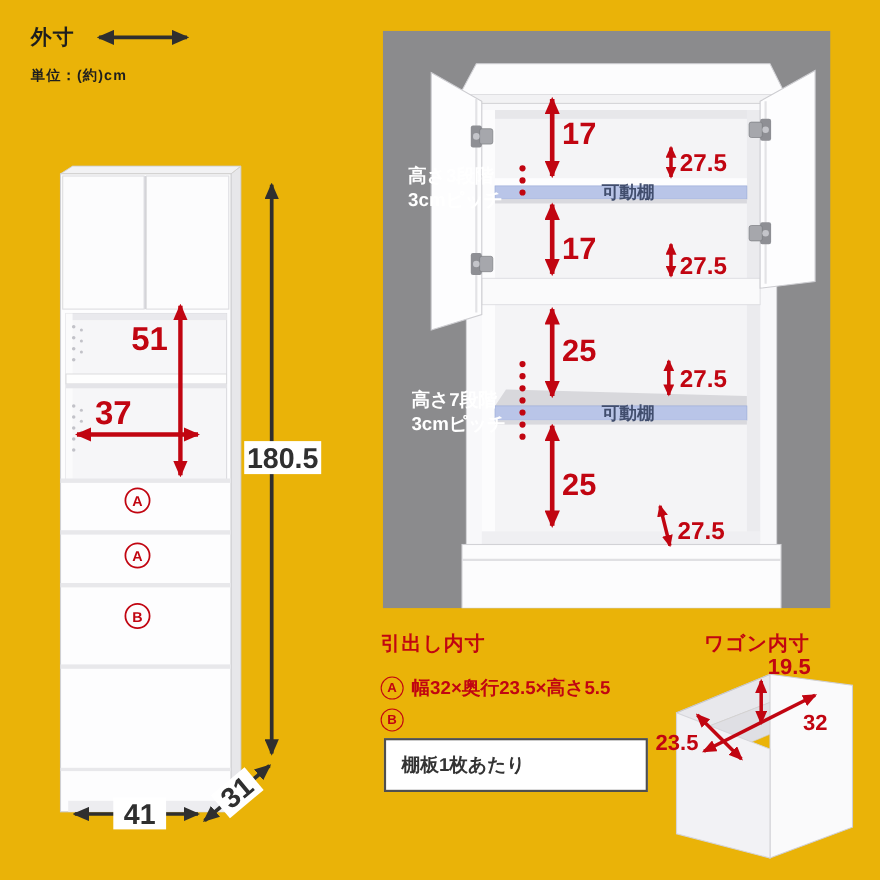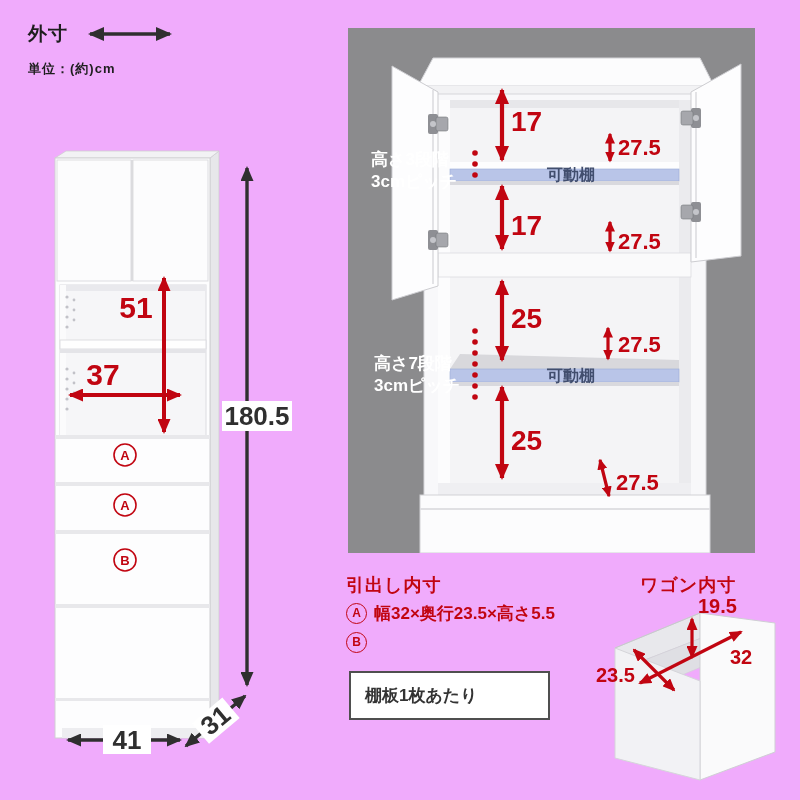--- a/index.html
+++ b/index.html
@@ -1,40 +1,40 @@
 <!DOCTYPE html>
 <html><head>
 <meta charset="utf-8">
 <style>
   html,body { margin:0; padding:0; background:#ffffff; }
   .page {
-    position:relative; width:800px; height:800px; background:#f0abfc;
+    position:relative; width:800px; height:800px; background:#eab308;
     font-family:"Liberation Sans","DejaVu Sans",sans-serif; overflow:hidden;
   }
   .abs { position:absolute; }
 
   
   .legend { left:28px; top:16px; }
   .legend-row { display:flex; align-items:center; gap:12px; height:36px; }
   .legend-label { font-size:19px; font-weight:bold; color:#1e1e1e; letter-spacing:1px; }
   .legend-label.inner { color:#c10511; }
   .legend-unit { font-size:13px; font-weight:600; color:#1e1e1e; margin-top:8px; letter-spacing:1px; }
 
   
   .specs { left:346px; top:573px; width:260px; color:#c10511; }
-  .specs-title { font-size:18px; font-weight:bold; margin-bottom:5px; letter-spacing:1px; }
+  .specs-title { font-size:18px; font-weight:bold; margin-bottom:17px; letter-spacing:1px; }
   .spec-row { display:flex; align-items:center; gap:7px; margin-bottom:7px; }
   .badge {
     width:19px; height:19px; border:1.6px solid #c10511; border-radius:50%;
     font-size:12px; font-weight:bold; line-height:19px; text-align:center; flex:0 0 auto;
   }
   .spec-text { font-size:17px; font-weight:bold; white-space:nowrap; }
 
   .note-box {
-    left:349px; top:671px; width:201px; box-sizing:border-box;
+    left:349px; top:671px; width:240px; box-sizing:border-box;
     border:2px solid #4f4f4f; background:#fff; padding:9px 14px;
     font-size:17px; font-weight:600; color:#333; line-height:1.6; white-space:nowrap;
   }
 
   .wagon-title { left:601px; top:573px; font-size:18px; font-weight:bold; color:#c10511; letter-spacing:1px;margin-left:39px; }
 
   svg text { font-family:"Liberation Sans","DejaVu Sans",sans-serif; }
   .num { font-weight:bold; fill:#c10511; }
   .num-blk { font-weight:bold; fill:#2f2f2f; }
   .shelf-label { font-weight:bold; fill:#414e6e; }

